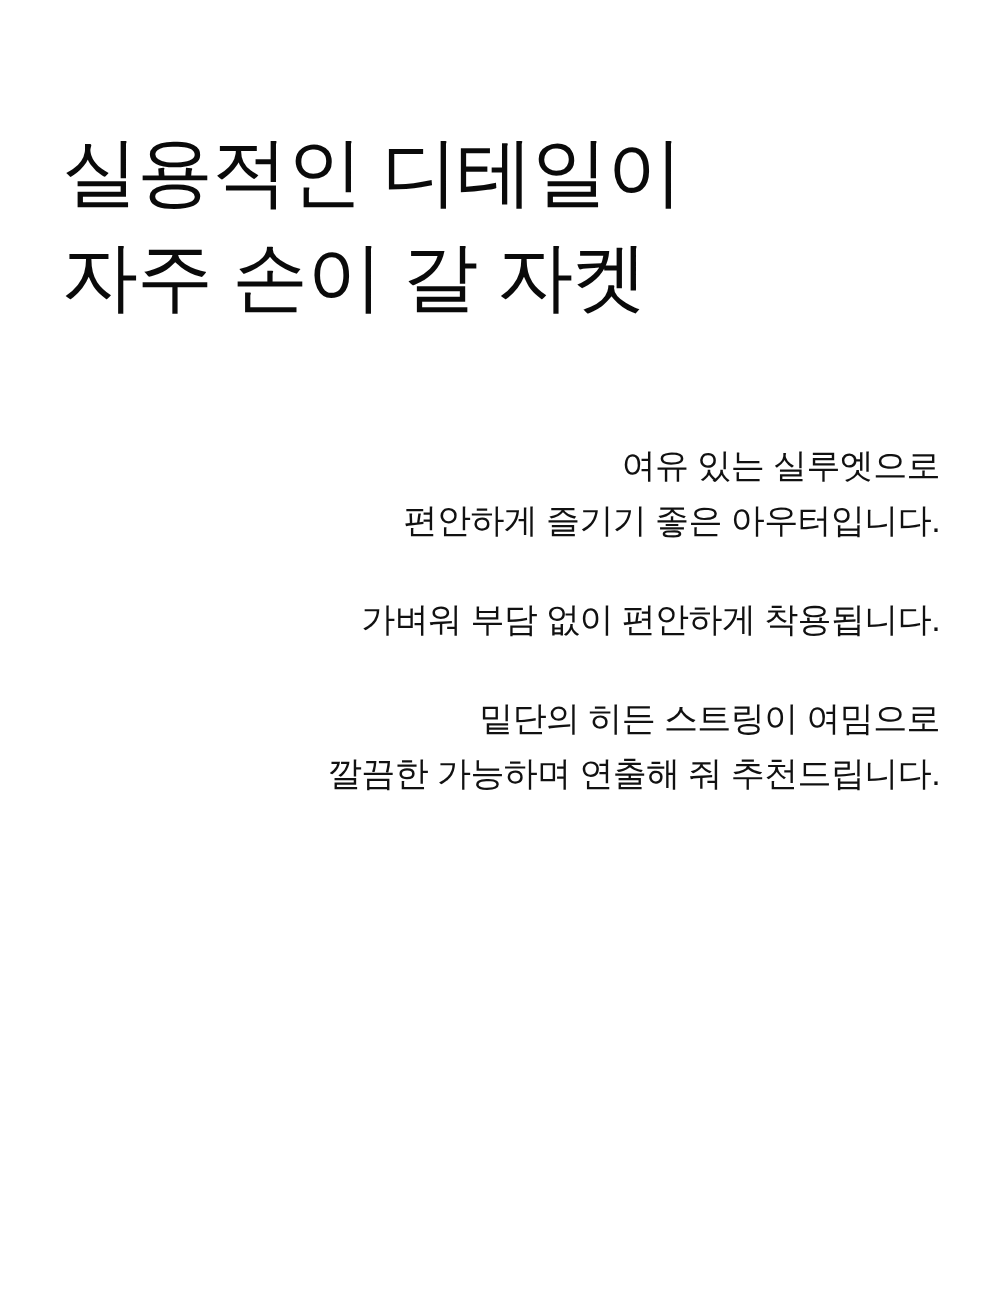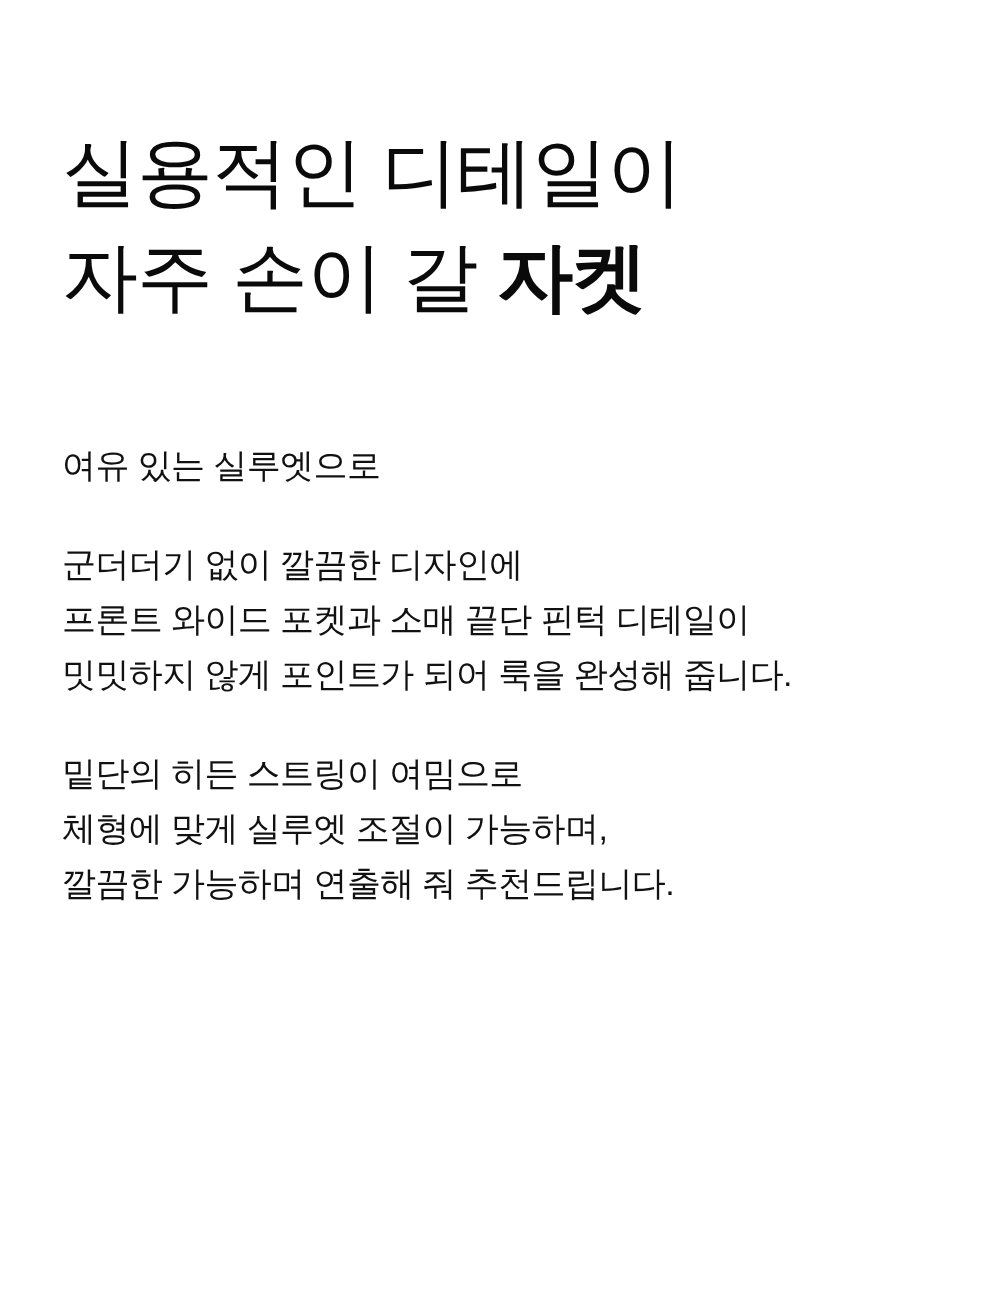--- a/index.html
+++ b/index.html
@@ -29,68 +29,65 @@
     font-size: 76px;
     line-height: 1.38;
     letter-spacing: -1px;
     color: #0a0a0a;
     white-space: nowrap;
   }
   .headline .line {
     display: block;
   }
   .headline .emph {
-    font-weight: 700;
+    font-weight: 400;
     letter-spacing: -2px;
   }
 
   
   .body-copy {
     margin-top: 108px;
     font-size: 34px;
     line-height: 1.62;
     color: #111111;
     letter-spacing: -0.6px;
   }
   .para {
     margin: 0 0 44px 0;
   }
   .para:last-child {
     margin-bottom: 0;
   }
   .para .line {
     display: block;
     white-space: nowrap;
+    text-align: right;
   }
 </style>
 </head>
 <body>
 
 <div class="page">
 
   <h1 class="headline">
     <span class="line">실용적인 디테일이</span>
     <span class="line"><span>자주 손이 갈 </span><span class="emph">자켓</span></span>
   </h1>
 
   <div class="body-copy">
 
     <p class="para">
       <span class="line">여유 있는 실루엣으로</span>
+      <span class="line">편안하게 즐기기 좋은 아우터입니다.</span>
     </p>
 
     <p class="para">
+      <span class="line">가벼워 부담 없이 편안하게 착용됩니다.</span>
     </p>
 
-    <p class="para">
-      <span class="line">군더더기 없이 깔끔한 디자인에</span>
-      <span class="line">프론트 와이드 포켓과 소매 끝단 핀턱 디테일이</span>
-      <span class="line">밋밋하지 않게 포인트가 되어 룩을 완성해 줍니다.</span>
-    </p>
 
     <p class="para">
       <span class="line">밑단의 히든 스트링이 여밈으로</span>
-      <span class="line">체형에 맞게 실루엣 조절이 가능하며,</span>
       <span class="line">깔끔한 가능하며 연출해 줘 추천드립니다.</span>
     </p>
 
   </div>
 </div>
 
 </body></html>

